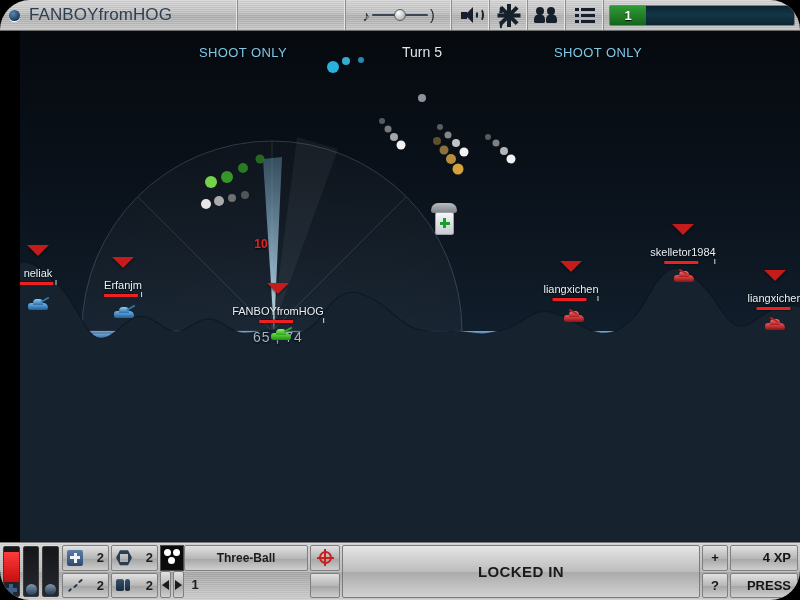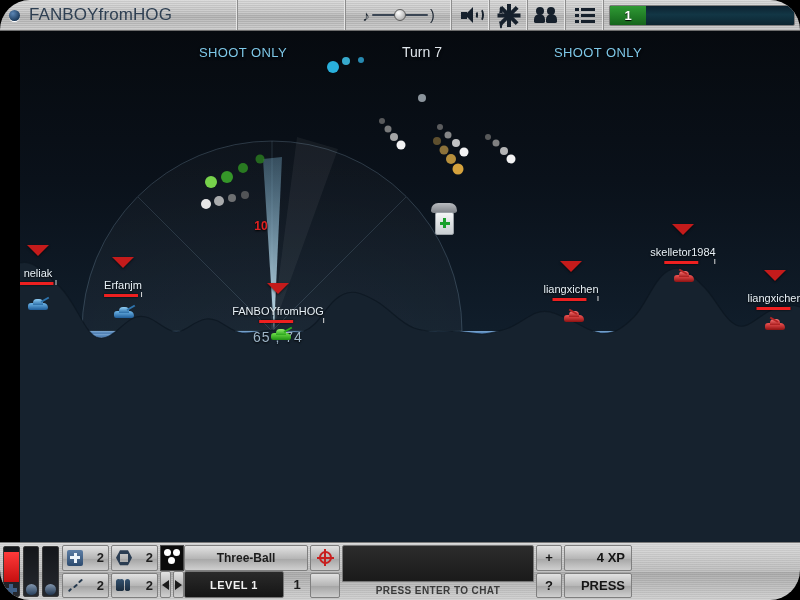--- a/index.html
+++ b/index.html
@@ -377,33 +377,33 @@
         <circle cx="444" cy="121" r="4.5" fill="#ffffff" opacity=".95"></circle>
 
         <circle cx="468" cy="106" r="3" fill="#6b6b6b" opacity=".8"></circle>
         <circle cx="476" cy="112" r="3.5" fill="#949494" opacity=".85"></circle>
         <circle cx="484" cy="120" r="4" fill="#c7c7c7" opacity=".9"></circle>
         <circle cx="491" cy="128" r="4.5" fill="#ffffff" opacity=".95"></circle>
       </svg>
     </div>
 
     <div class="zone" style="left:223px; top:14px;">SHOOT ONLY</div>
-    <div class="turn" style="left:402px; top:13px;">Turn 7</div>
+    <div class="turn" style="left:402px; top:13px;">Turn 5</div>
     <div class="zone" style="left:578px; top:14px;">SHOOT ONLY</div>
 
     <div class="crate" style="left:410px; top:172px;">
       <div class="chute"></div>
       <div class="bx"></div>
       <div class="cross">
           <i></i>
           <i></i>
         </div>
     </div>
 
-    <div class="dmg" style="left:241px; top:188px;">10</div>
+    <div class="dmg" style="left:241px; top:206px;">10</div>
 
     <div class="coords" style="left:258px; top:298px;">65 , 74</div>
 
     <div id="players">
         <div class="arrow" style="left: 18px; top: 214px;"></div>
         <div class="lbl" style="left: 18px; top: 236px;">
           <div class="nm">neliak</div>
           <div class="hpwrap">
             <div class="hp" style="width: 34px;"></div>
             <div class="tick"></div>
@@ -533,41 +533,37 @@
       <div class="wname">Three-Ball</div>
       <div class="wnav">
         <div class="navbtn l">
             <i class="tri"></i>
           </div>
         <div class="navbtn r">
             <i class="tri"></i>
           </div>
       </div>
       <div class="wlvl">
-        <div class="lvlbox">LEVEL 1</div>
         <div class="lvlnum">1</div>
       </div>
     </div>
 
     <div class="target">
       <div class="tbtn">
         <span class="xhair">
           <i class="o"></i>
             <i class="h"></i>
             <i class="v"></i>
         </span>
       </div>
       <div class="tbtn"></div>
     </div>
 
-
-    <div class="chat">
-      <div class="chatbox"></div>
-      <div class="chathint">PRESS ENTER TO CHAT</div>
-    </div>
+    <div class="lockin">LOCKED IN</div>
+
 
     <div class="rightbtns">
       <div class="rb">+</div>
       <div class="rb wide">4 XP</div>
       <div class="rb">?</div>
       <div class="rb wide">PRESS</div>
     </div>
   </div>
 </div>
 

